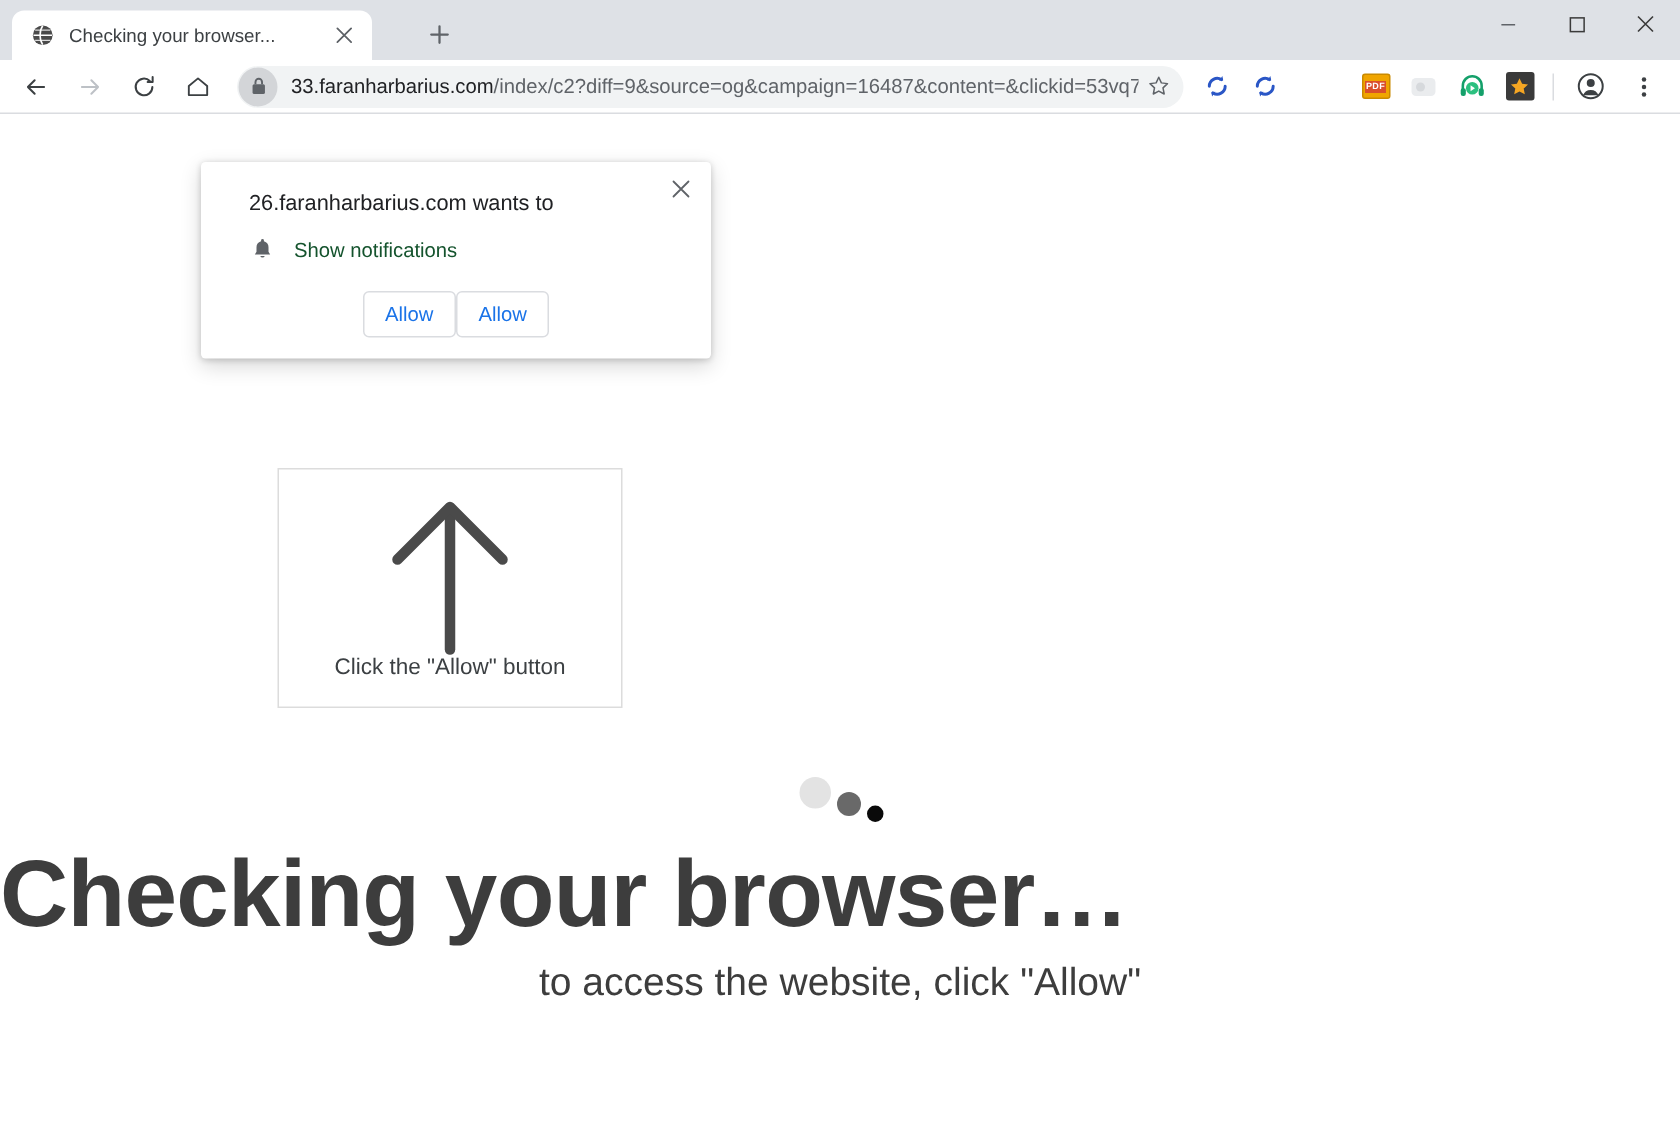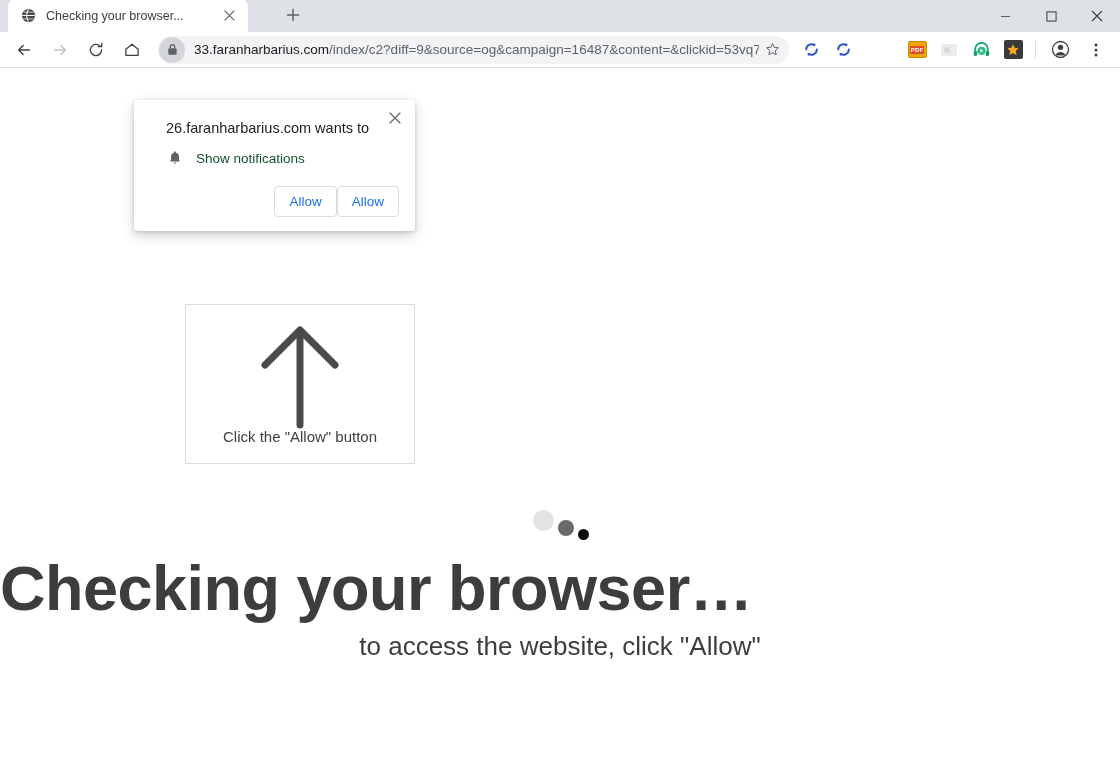--- a/index.html
+++ b/index.html
@@ -7,21 +7,21 @@
     width: 1120px; height: 761px;
     font-family: "Liberation Sans", sans-serif;
     background: #ffffff;
     overflow: hidden;
   }
 
   
   .browser { width: 1120px; height: 761px; position: relative; }
 
   .tabstrip {
-    height: 32px;
+    height: 40px;
     background: #dee1e6;
     display: flex;
     align-items: flex-end;
     position: relative;
     gap: 21px;
   }
   .tab {
     width: 240px; height: 33px;
     background: #ffffff;
     border-radius: 8px 8px 0 0;
@@ -159,21 +159,21 @@
   .page {
     position: relative;
     height: 685px;
     background: #ffffff;
   }
 
   
   .permission {
     position: absolute;
     left: 134px; top: 32px;
-    width: 281px;
+    width: 340px;
     background: #ffffff;
     border-radius: 3px;
     box-shadow: 0 1px 4px rgba(0,0,0,.18), 0 5px 14px rgba(0,0,0,.16);
     padding: 16px 16px 14px 16px;
   }
   .perm-close {
     position: absolute; right: 10px; top: 8px;
     width: 20px; height: 20px;
     display: flex; align-items: center; justify-content: center;
     color: #5f6368;
@@ -184,21 +184,21 @@
     line-height: 20px;
     margin: 2px 0 0 16px;
   }
   .perm-row {
     display: flex; align-items: center;
     margin: 12px 0 0 16px;
   }
   .perm-bell { width: 18px; flex: 0 0 18px; display:flex; align-items:center; justify-content:center; color:#5f6368; }
   .perm-row-label { font-size: 13.5px; color: #14532d; margin-left: 12px; }
   .perm-actions {
-    display: flex; justify-content: flex-end;
+    display: flex; justify-content: center;
     margin-top: 20px;
   }
   .perm-btn {
     min-width: 61px; height: 31px;
     border: 1px solid #dadce0;
     border-radius: 4px;
     background: #ffffff;
     color: #1a73e8;
     font-size: 13.5px;
     font-family: "Liberation Sans", sans-serif;

